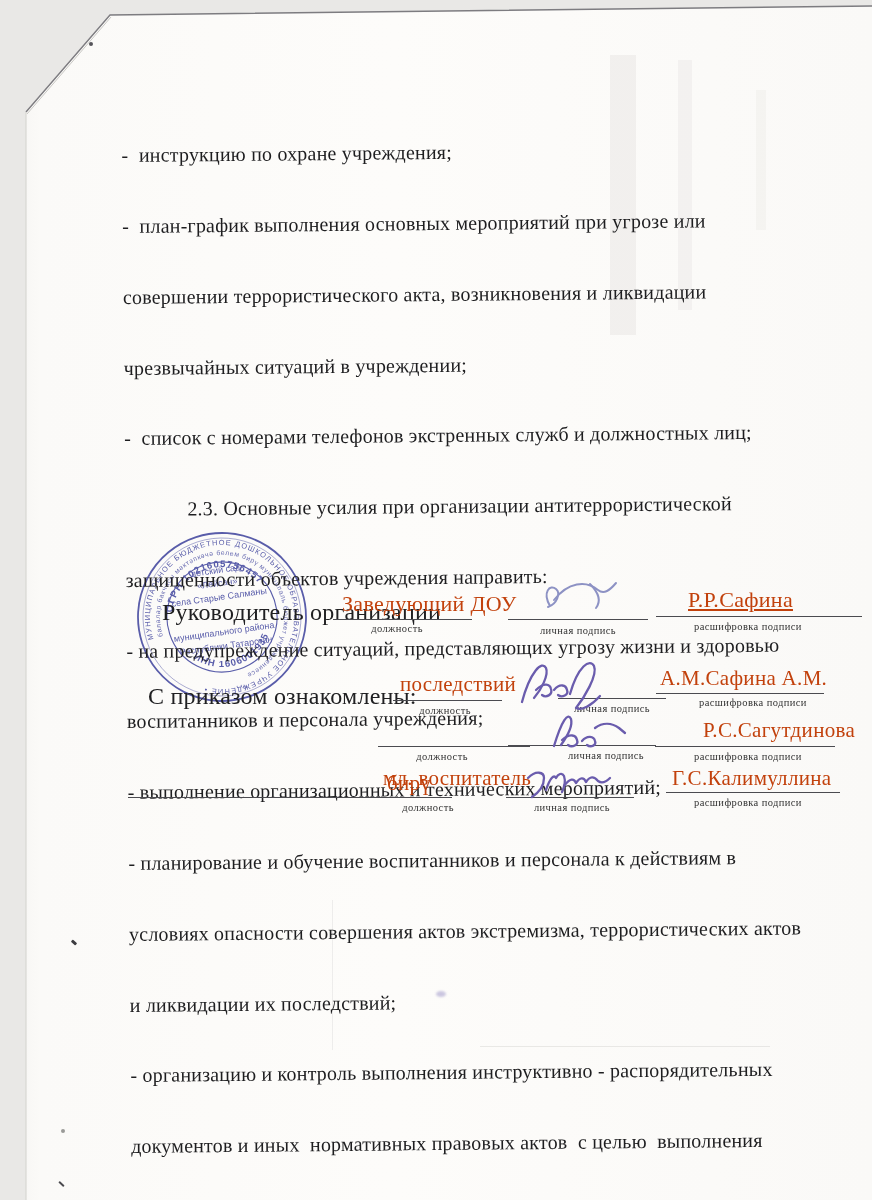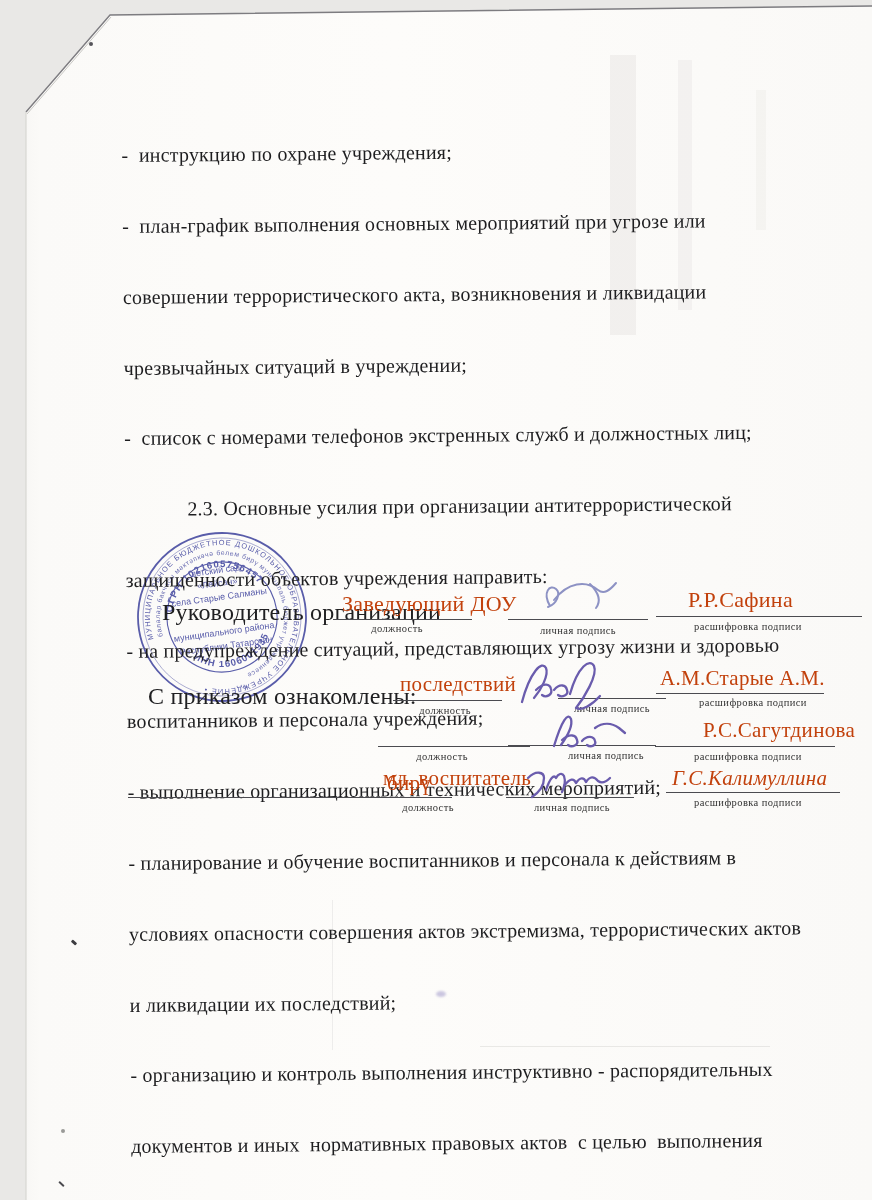--- a/index.html
+++ b/index.html
@@ -115,37 +115,37 @@
     <text y="-44" font-size="9">детский сад</text>
     <text y="-31" font-size="9">«Лейсан»</text>
     <text y="-17" font-size="9">села Старые Салманы</text>
     <text y="18" font-size="9">муниципального района</text>
     <text y="32" font-size="9">Республики Татарстан</text>
   </g>
 </svg>
 
 <div class="cap" style="left:162px;top:599px;">Руководитель организации</div>
 <div class="sig-pos" style="left:342px;top:591px;font-size:22px;">Заведующий ДОУ</div>
-<div class="sig-name" style="left:688px;top:587px;font-size:22px;">Р.Р.Сафина</div>
+<div class="sig-name" style="left:688px;top:587px;font-size:22px;text-decoration:underline;">Р.Р.Сафина</div>
 <div class="uline" style="left:333px;top:619px;width:139px;"></div>
 <div class="uline" style="left:508px;top:619px;width:140px;"></div>
 <div class="uline" style="left:656px;top:616px;width:206px;"></div>
 <div class="flabel" style="left:397px;top:623px;">должность</div>
 <div class="flabel" style="left:578px;top:625px;">личная подпись</div>
 <div class="flabel" style="left:748px;top:621px;">расшифровка подписи</div>
 <svg class="sig-svg ink-a" style="left:528px;top:578px;" width="110" height="44">
   <path d="M22,28 C14,14 22,6 28,11 C33,15 29,26 20,29"></path>
   <path d="M26,22 C40,4 58,2 70,12 C76,17 82,12 88,5"></path>
   <path d="M62,6 C70,14 74,22 68,30"></path>
 </svg>
 
 <div class="cap" style="left:148px;top:683px;text-align:center;">С приказом ознакомлены:</div>
 
 <div class="sig-pos" style="left:400px;top:672px;">последствий</div>
-<div class="sig-name" style="left:660px;top:666px;">А.М.Старые А.М.</div>
+<div class="sig-name" style="left:660px;top:666px;">А.М.Сафина А.М.</div>
 <div class="uline" style="left:393px;top:700px;width:109px;"></div>
 <div class="uline" style="left:558px;top:698px;width:108px;"></div>
 <div class="uline" style="left:656px;top:693px;width:168px;"></div>
 <div class="flabel" style="left:445px;top:705px;">должность</div>
 <div class="flabel" style="left:612px;top:703px;">личная подпись</div>
 <div class="flabel" style="left:753px;top:697px;">расшифровка подписи</div>
 <svg class="sig-svg ink-b" style="left:512px;top:658px;" width="120" height="54">
   <path d="M10,44 C18,14 30,2 34,10 C37,17 29,32 22,40"></path>
   <path d="M24,32 C32,24 38,26 39,31 C41,37 34,40 30,37"></path>
   <path d="M42,32 C48,25 54,27 55,32 C57,37 50,40 46,37"></path>
@@ -161,21 +161,21 @@
 <div class="flabel" style="left:606px;top:750px;">личная подпись</div>
 <div class="flabel" style="left:748px;top:751px;">расшифровка подписи</div>
 <svg class="sig-svg ink-b" style="left:540px;top:710px;" width="100" height="42">
   <path d="M14,36 C22,10 28,2 31,9 C33,16 26,28 21,35"></path>
   <path d="M22,30 C30,23 36,25 37,30 C39,35 32,38 28,35"></path>
   <path d="M42,31 C47,25 54,26 55,31 C57,35 51,38 47,35"></path>
   <path d="M55,18 C63,12 72,13 79,18 L85,23"></path>
 </svg>
 
 <div class="sig-pos" style="left:387px;top:771px;">бирү</div>
-<div class="sig-name" style="left:672px;top:766px;font-style:italic;">Г.С.Калимуллина</div>
+<div class="sig-name" style="left:672px;top:766px;">Г.С.Калимуллина</div>
 <div class="uline" style="left:128px;top:797px;width:324px;"></div>
 <div class="uline" style="left:506px;top:797px;width:128px;"></div>
 <div class="uline" style="left:666px;top:792px;width:174px;"></div>
 <div class="flabel" style="left:428px;top:802px;">должность</div>
 <div class="flabel" style="left:572px;top:802px;">личная подпись</div>
 <div class="flabel" style="left:748px;top:797px;">расшифровка подписи</div>
 <svg class="sig-svg ink-b" style="left:516px;top:766px;" width="100" height="36">
   <path d="M12,12 C20,4 28,6 28,12 C28,20 22,27 16,31"></path>
   <path d="M30,24 C34,12 38,8 40,12 C42,8 46,6 48,10 C50,16 48,22 46,26"></path>
   <path d="M48,20 C54,12 58,12 60,17 C64,11 68,11 70,16 C74,10 78,10 82,15 C86,18 90,16 94,12"></path>

